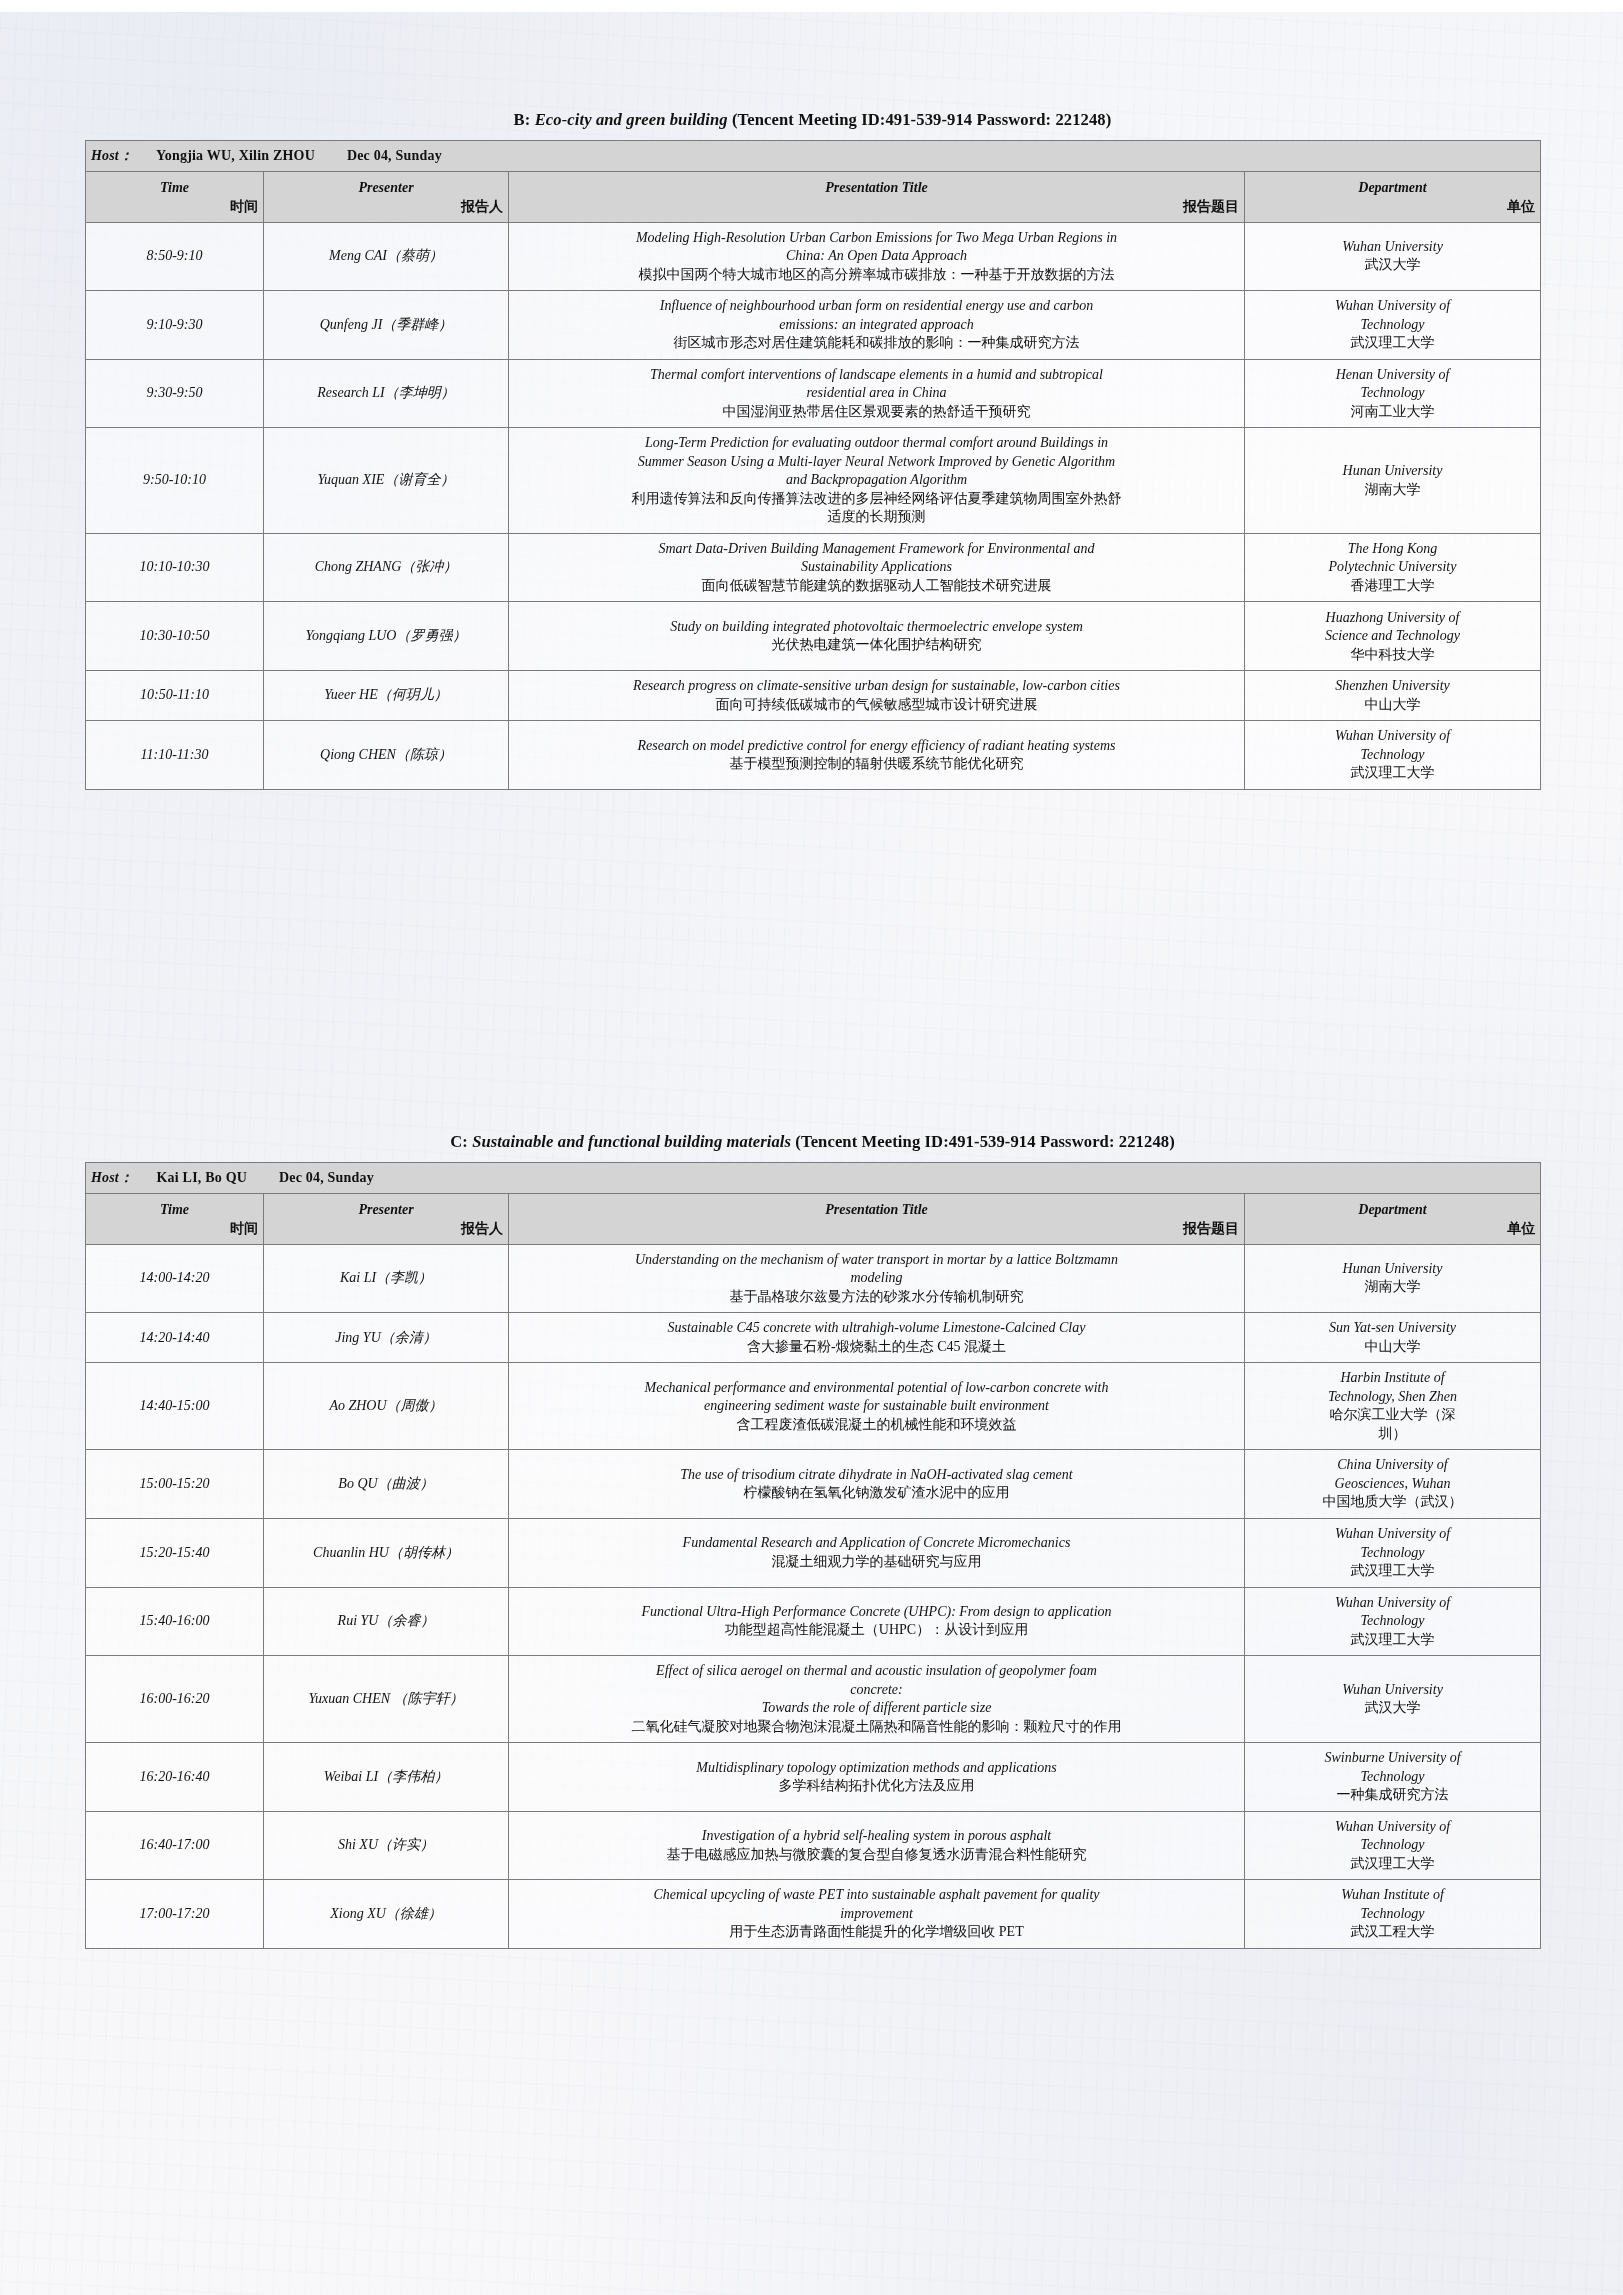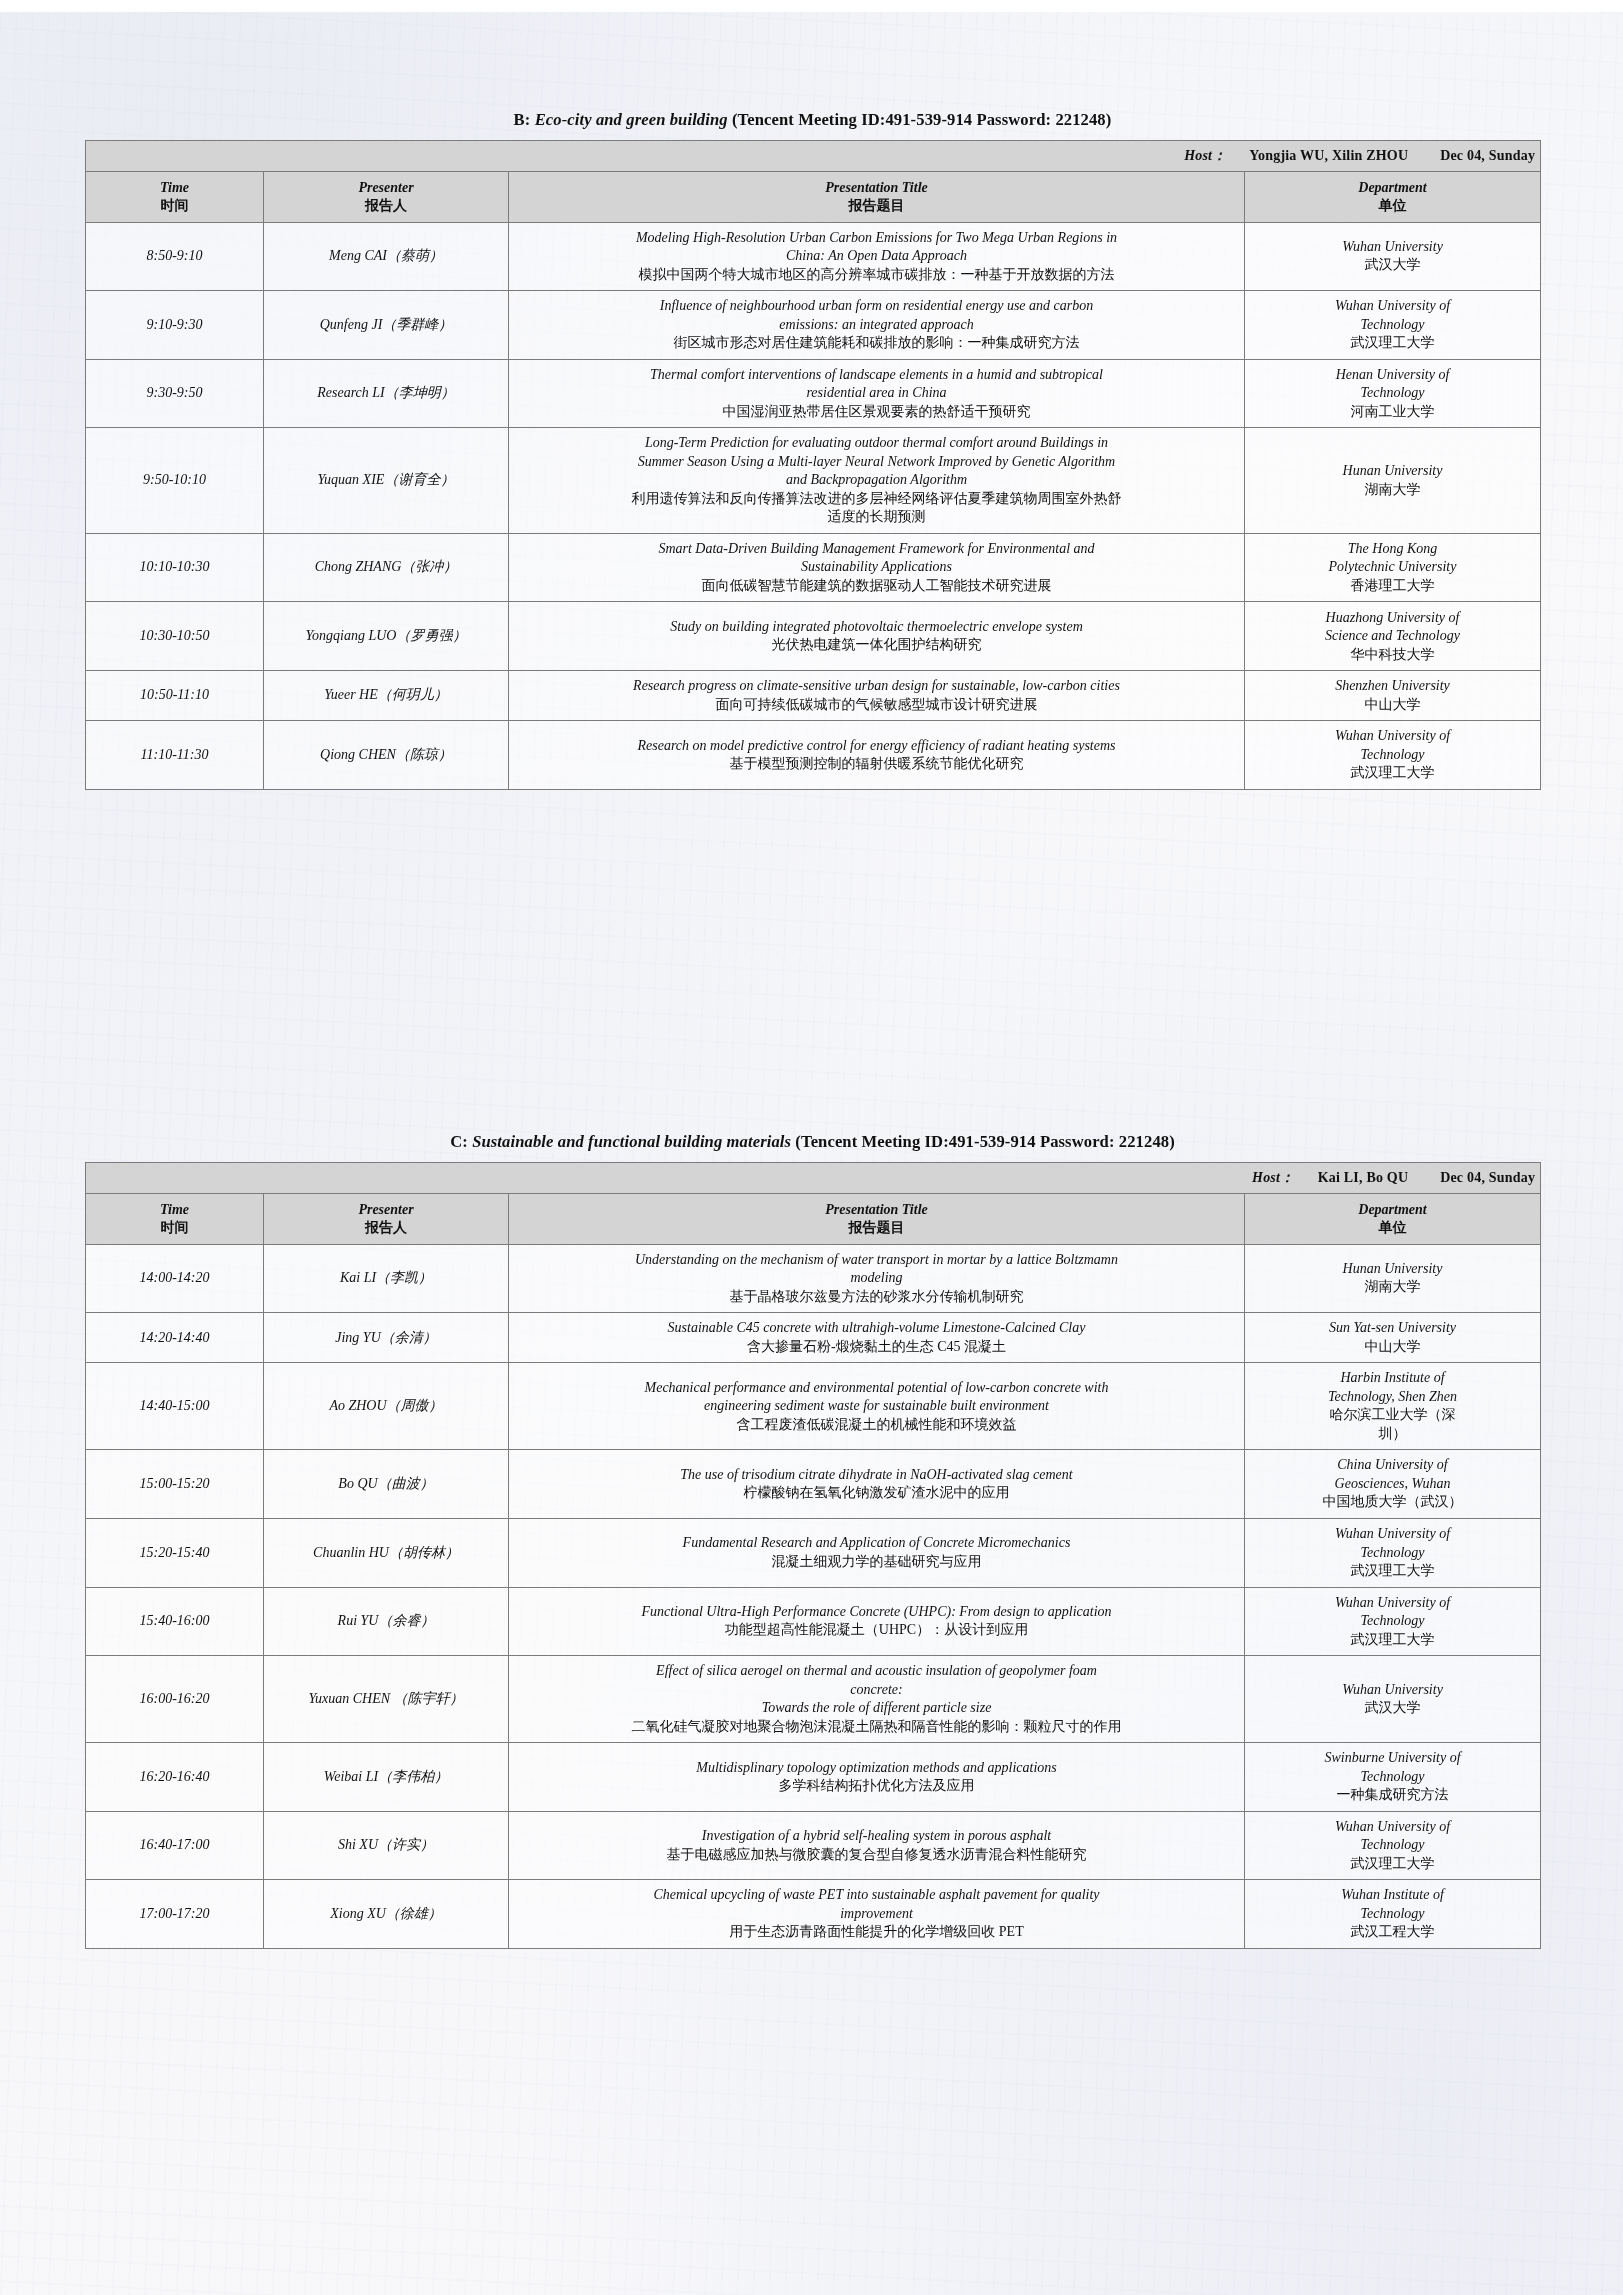--- a/index.html
+++ b/index.html
@@ -65,40 +65,41 @@
   }
   table.sched td, table.sched th {
     border: 0.6px solid #7b7b7b;
     padding: 6.1px 4.9px;
     vertical-align: middle;
     font-size: 14px;
     line-height: 1.32;
   }
   .host-row td {
     background: #d4d4d4;
-    text-align: right;
+    text-align: left;
     font-weight: bold;
     font-size: 15px;
     padding: 8.6px 4.9px;
     letter-spacing: 0.2px;
   }
   .host-row .host-label {
     font-style: italic;
   }
   .hdr-row td {
     background: #d4d4d4;
     text-align: center;
     font-weight: bold;
     font-style: italic;
     font-size: 15.3px;
     padding: 7.4px 3.7px;
   }
   .hdr-row .cn {
     font-style: normal;
-    font-family: Liberation Mono, monospace;
+    font-family: Liberation Sans, sans-serif;
+    text-align: right;
   }
   .col-time { width: 178px; }
   .col-presenter { width: 245px; }
   .col-title { width: 736px; }
   .col-dept { width: 296px; }
 
   td.time {
     text-align: center;
     font-style: italic;
     font-size: 14.7px;

